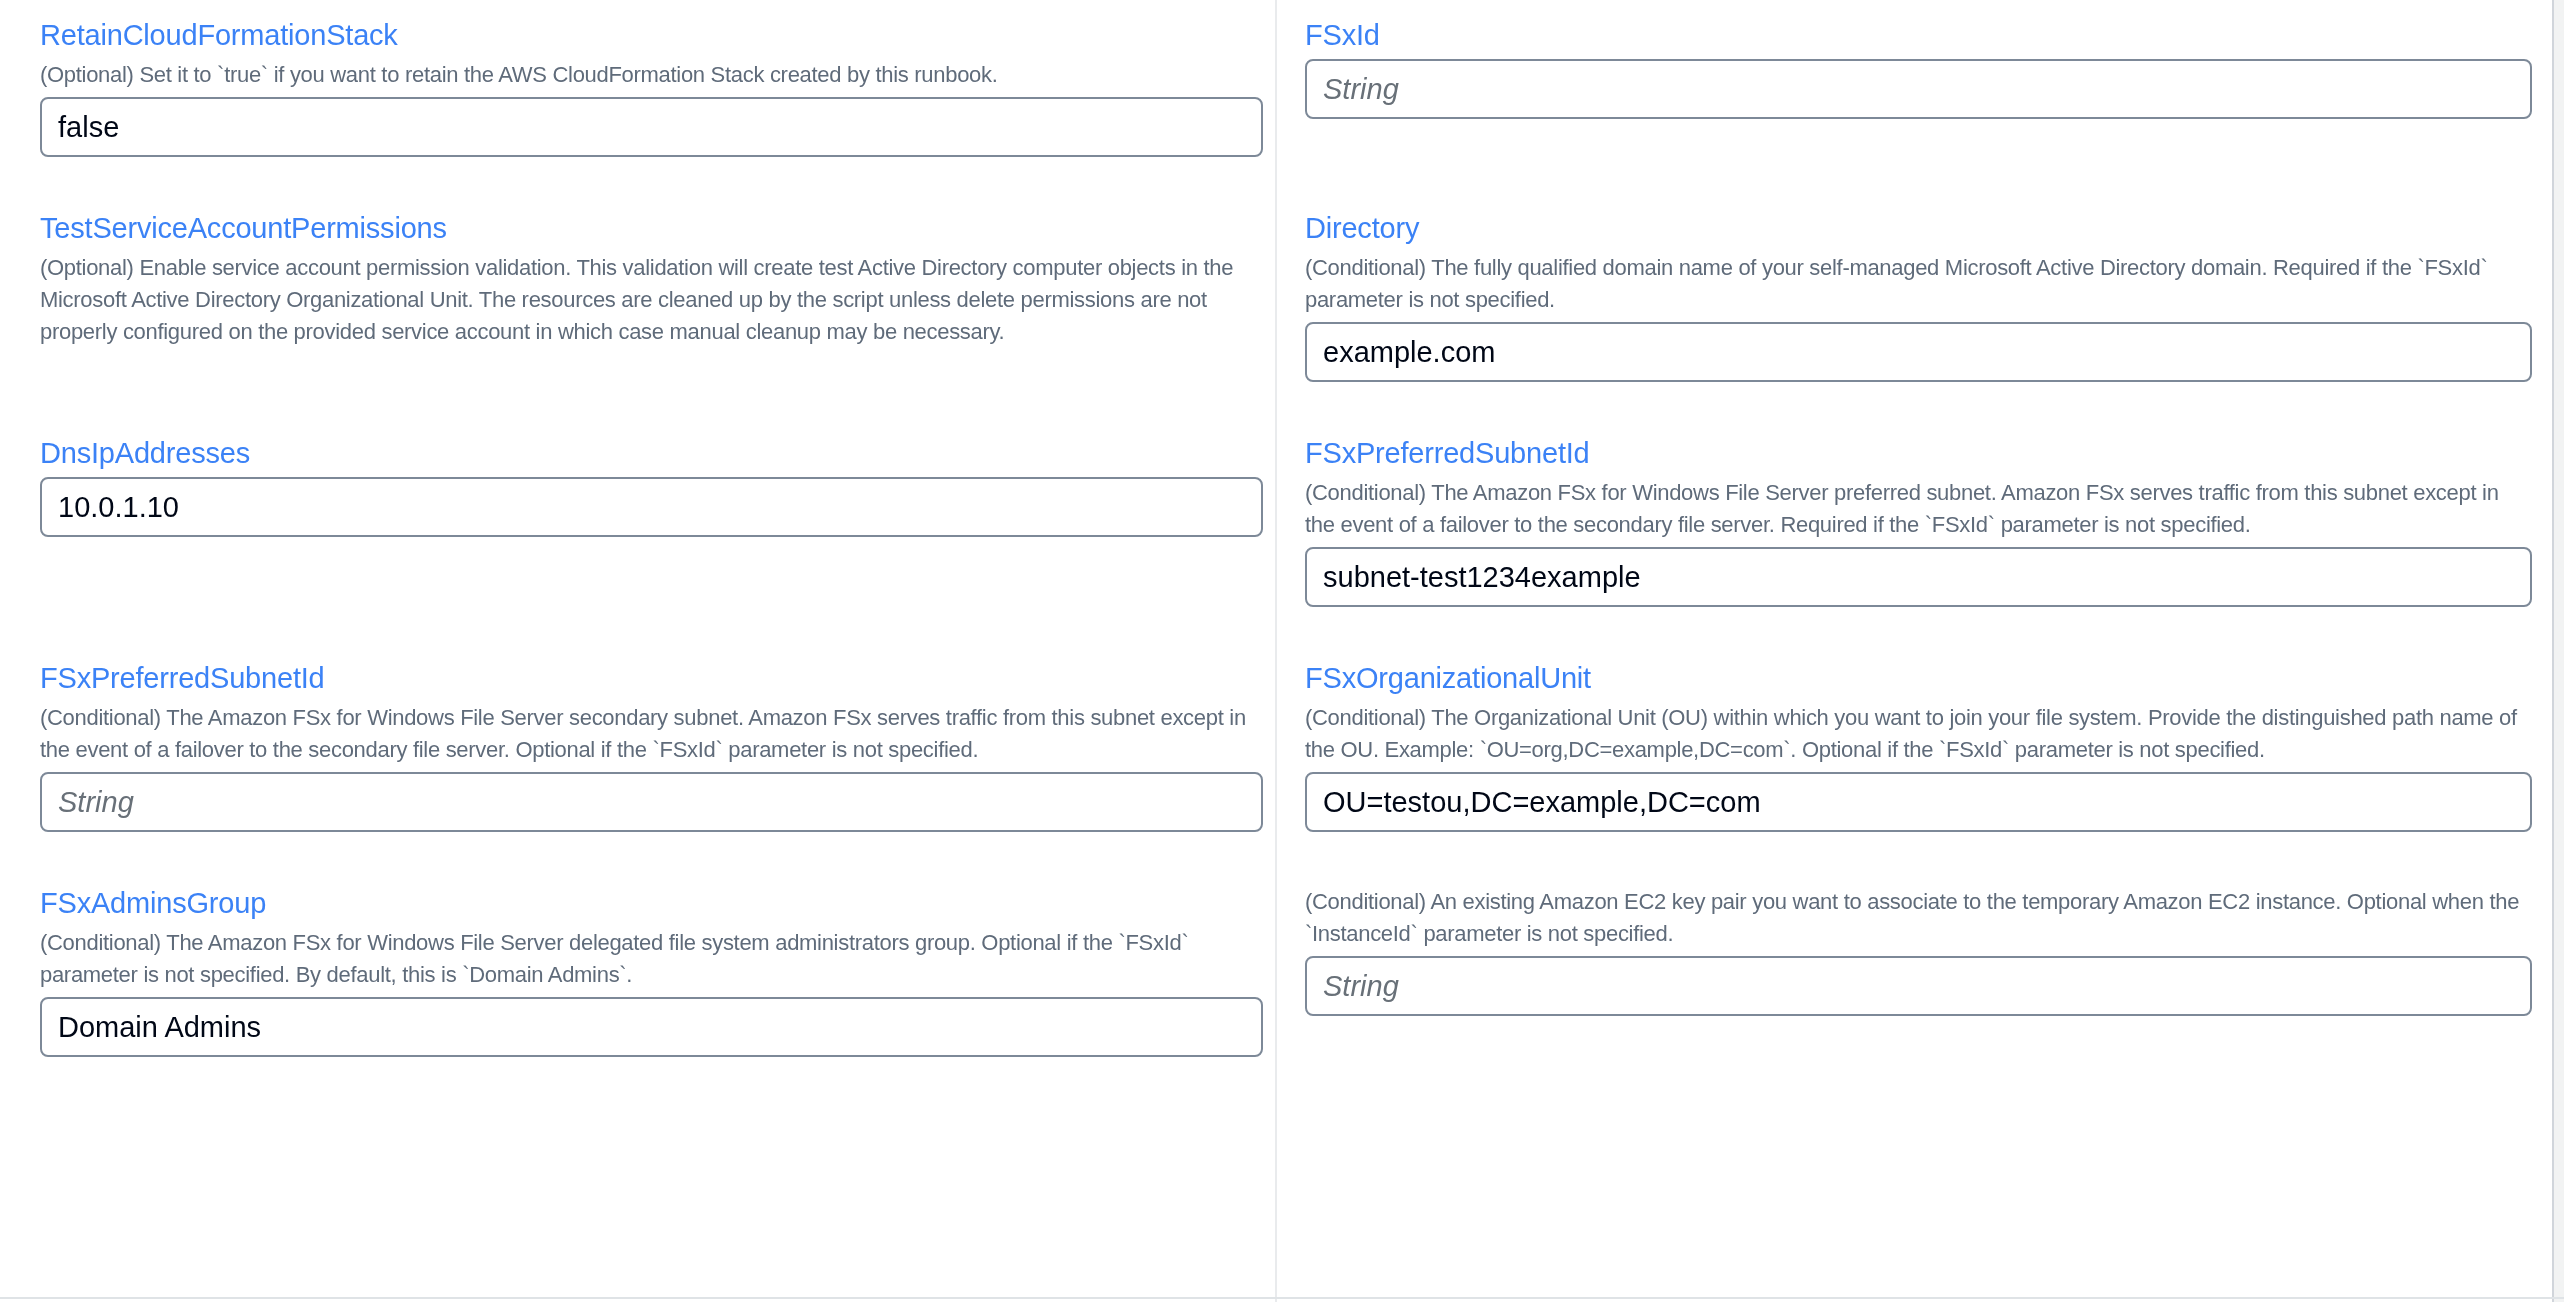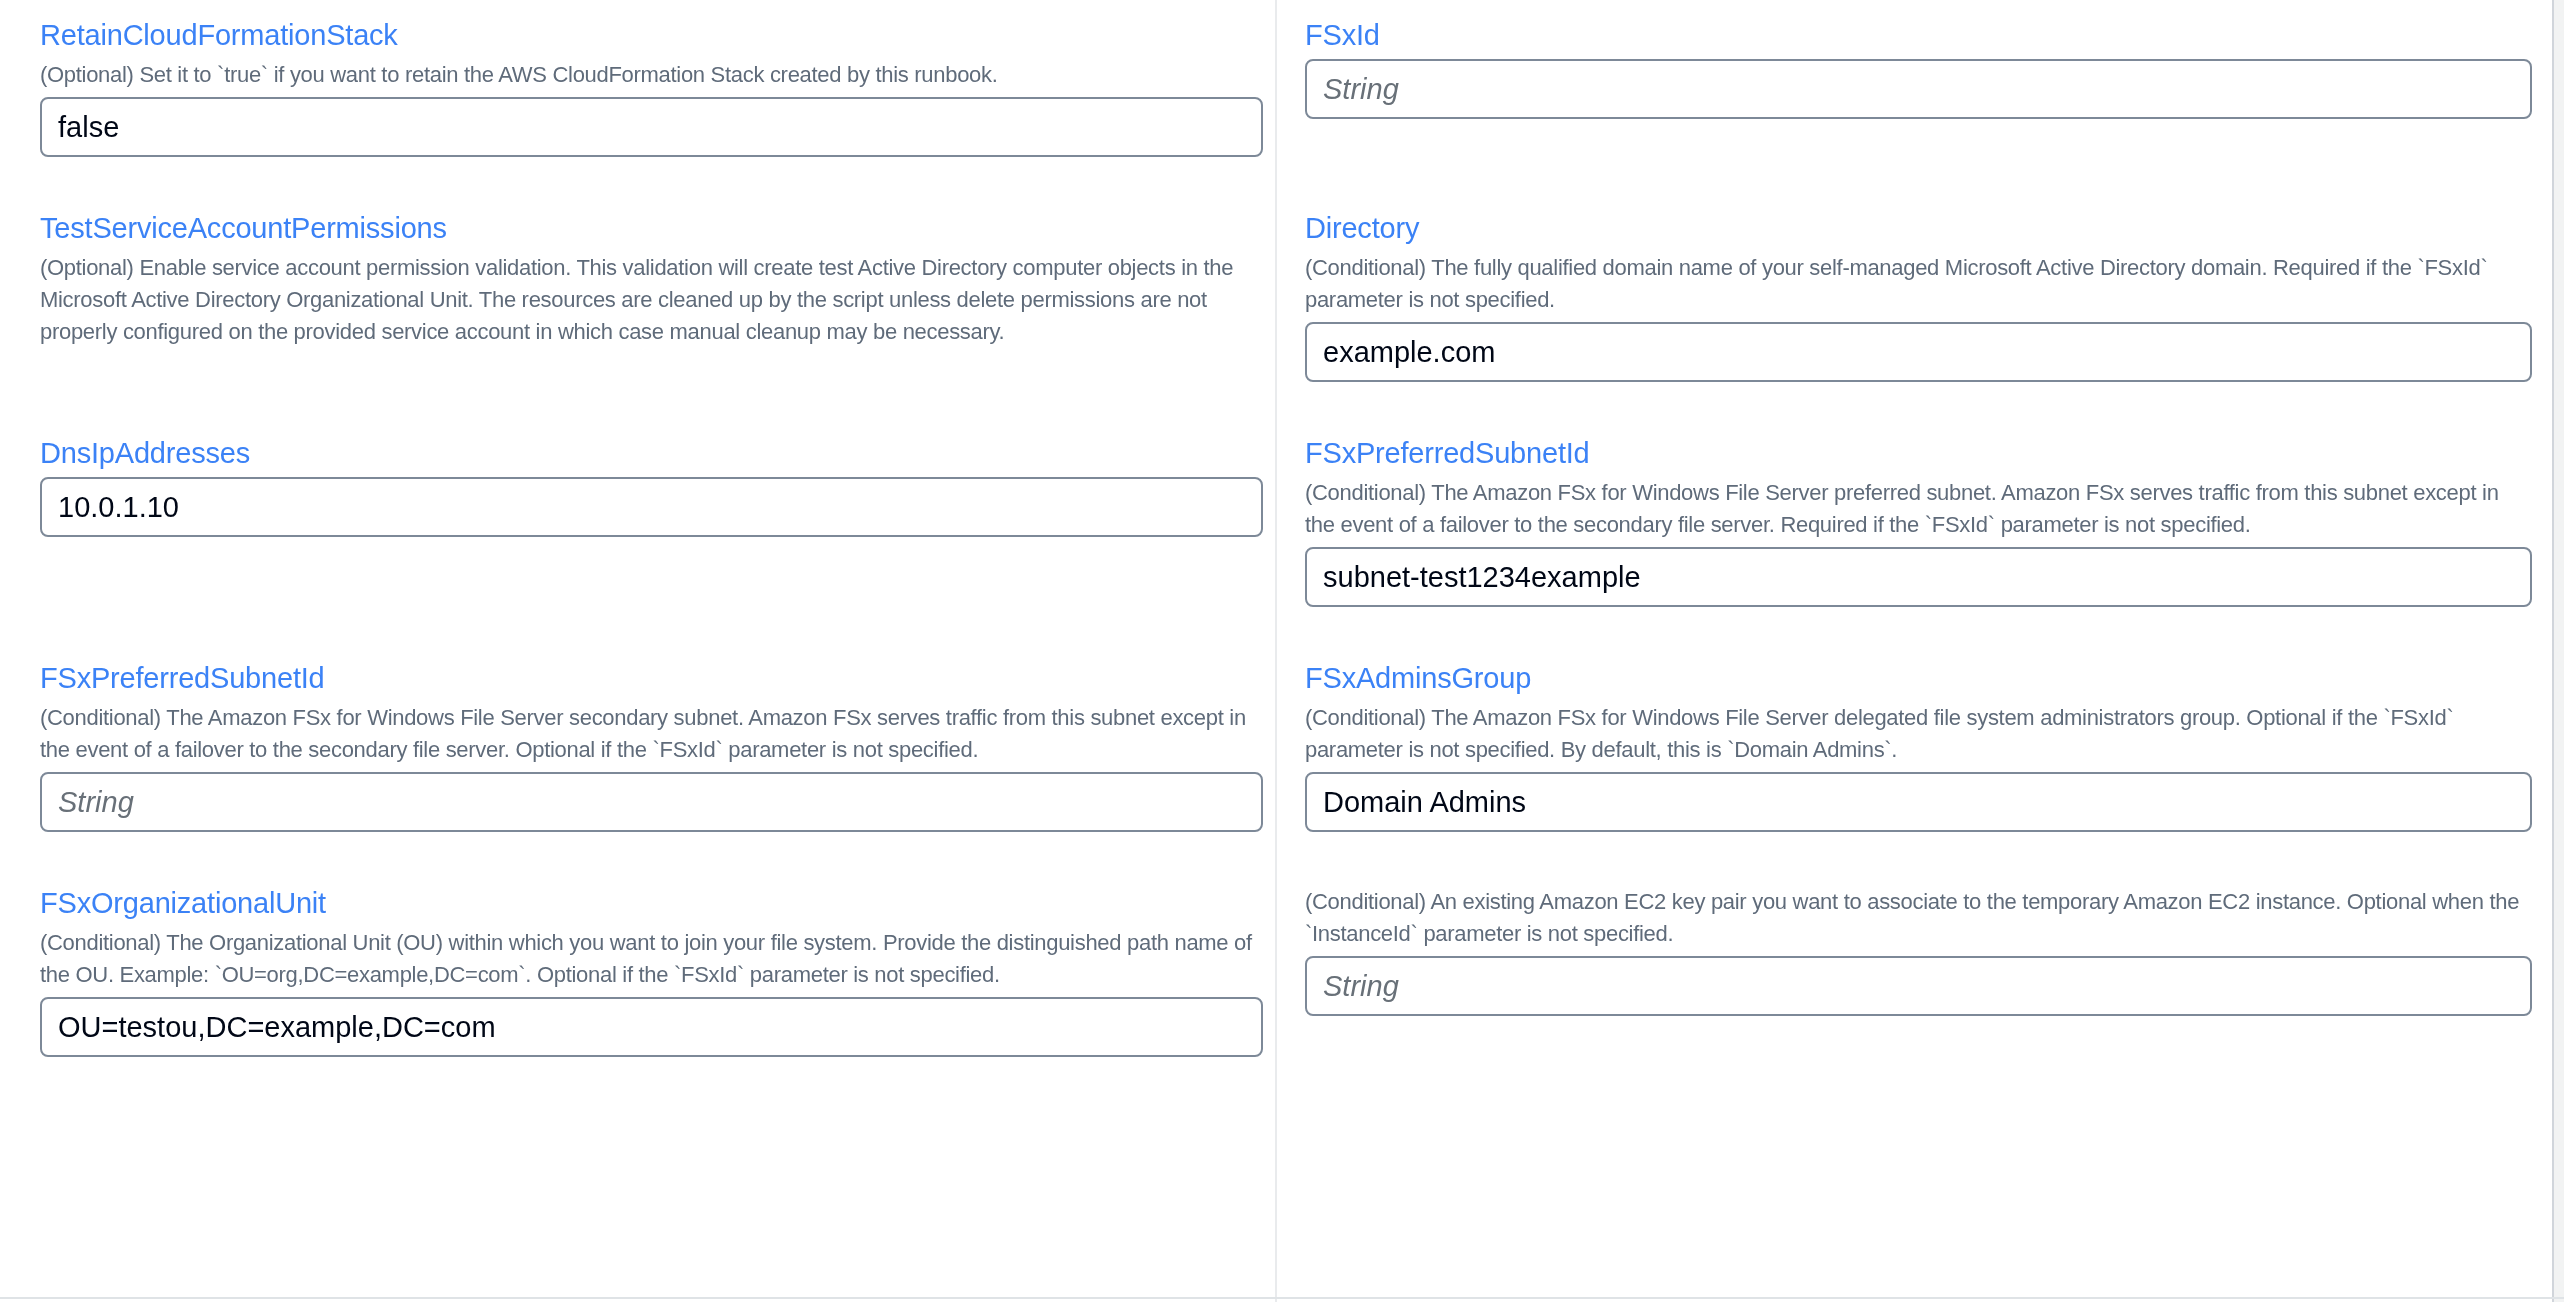--- a/index.html
+++ b/index.html
@@ -135,29 +135,29 @@
     <input type="text" class="param-input" value="subnet-test1234example" style="">
   </div>
 
   <div class="field">
     <div class="param-label">FSxPreferredSubnetId</div>
     <div class="param-desc">(Conditional) The Amazon FSx for Windows File Server secondary subnet. Amazon FSx serves traffic from this subnet except in the event of a failover to the secondary file server. Optional if the `FSxId` parameter is not specified.</div>
     <input type="text" class="param-input" placeholder="String" style="">
   </div>
 
   <div class="field">
+    <div class="param-label">FSxOrganizationalUnit</div>
+    <div class="param-desc">(Conditional) The Organizational Unit (OU) within which you want to join your file system. Provide the distinguished path name of the OU. Example: `OU=org,DC=example,DC=com`. Optional if the `FSxId` parameter is not specified.</div>
+    <input type="text" class="param-input" value="OU=testou,DC=example,DC=com" style="">
+  </div>
+
+  <div class="field">
     <div class="param-label">FSxAdminsGroup</div>
     <div class="param-desc">(Conditional) The Amazon FSx for Windows File Server delegated file system administrators group. Optional if the `FSxId` parameter is not specified. By default, this is `Domain Admins`.</div>
     <input type="text" class="param-input" value="Domain Admins" style="">
-  </div>
-
-  <div class="field">
-    <div class="param-label">FSxOrganizationalUnit</div>
-    <div class="param-desc">(Conditional) The Organizational Unit (OU) within which you want to join your file system. Provide the distinguished path name of the OU. Example: `OU=org,DC=example,DC=com`. Optional if the `FSxId` parameter is not specified.</div>
-    <input type="text" class="param-input" value="OU=testou,DC=example,DC=com" style="">
   </div>
 
   <div class="field">
     <div class="param-desc">(Conditional) An existing Amazon EC2 key pair you want to associate to the temporary Amazon EC2 instance. Optional when the `InstanceId` parameter is not specified.</div>
     <input type="text" class="param-input" placeholder="String" style="">
   </div>
 
 </div>
 
 </body></html>

